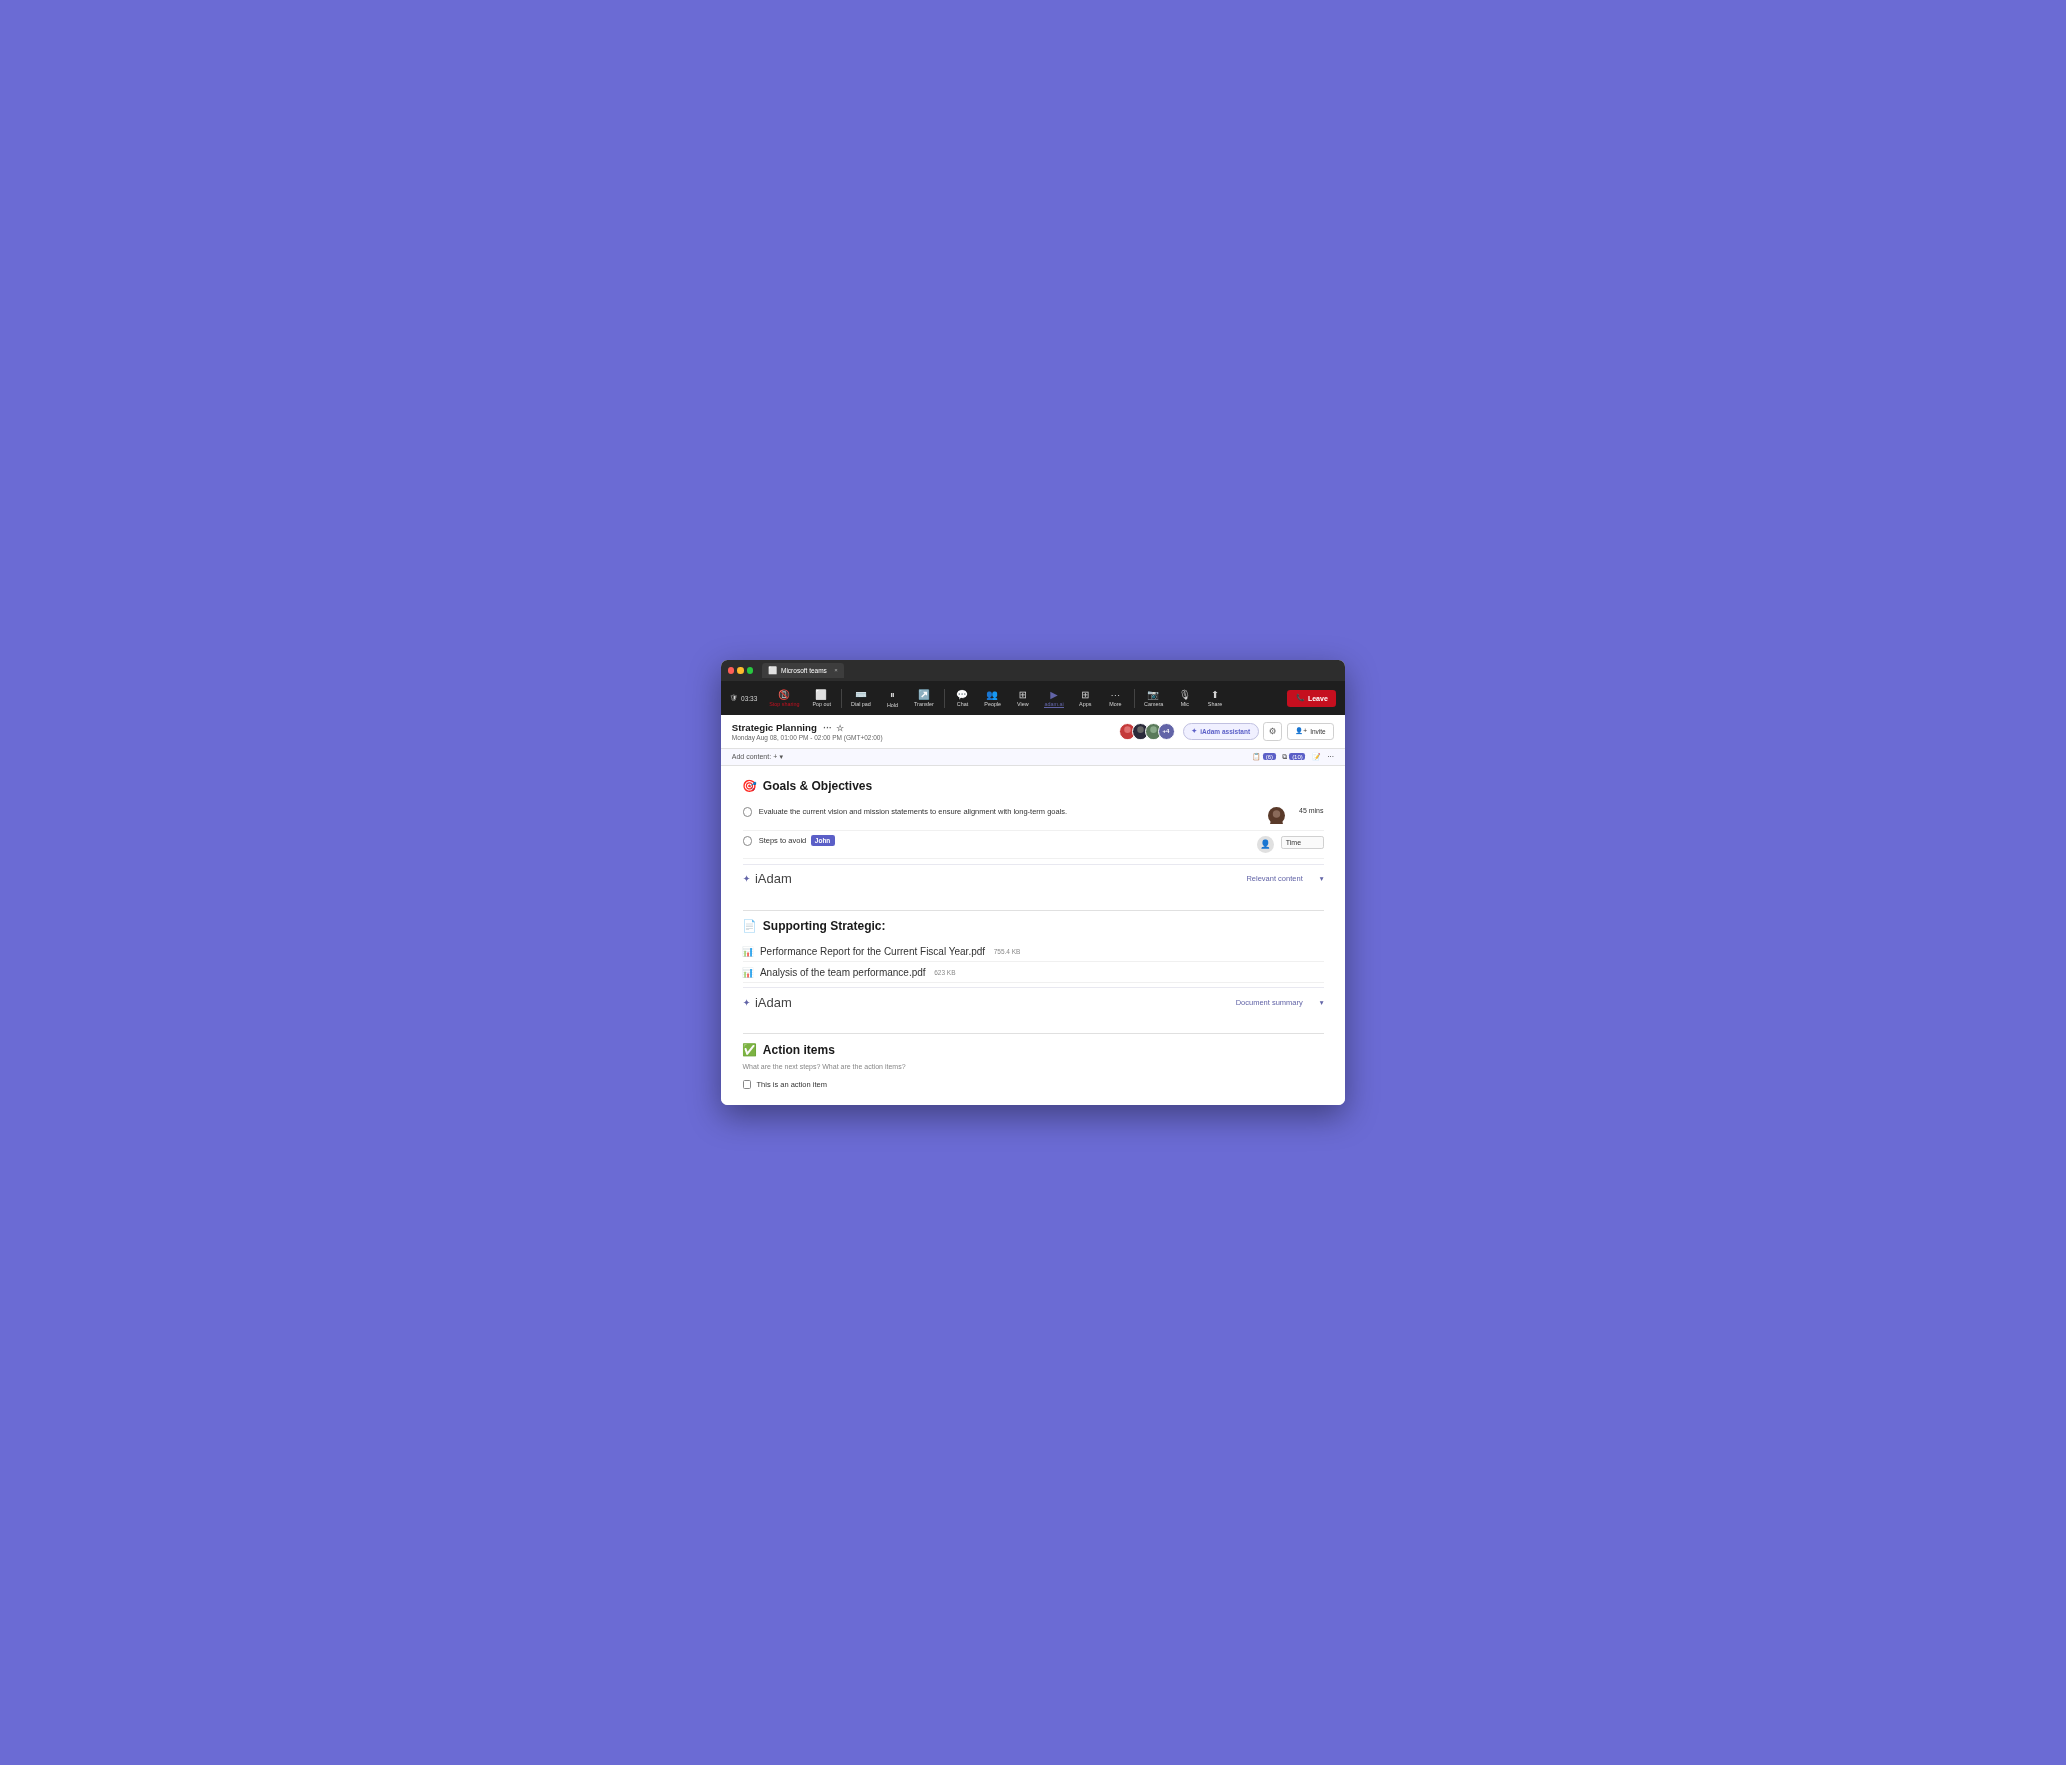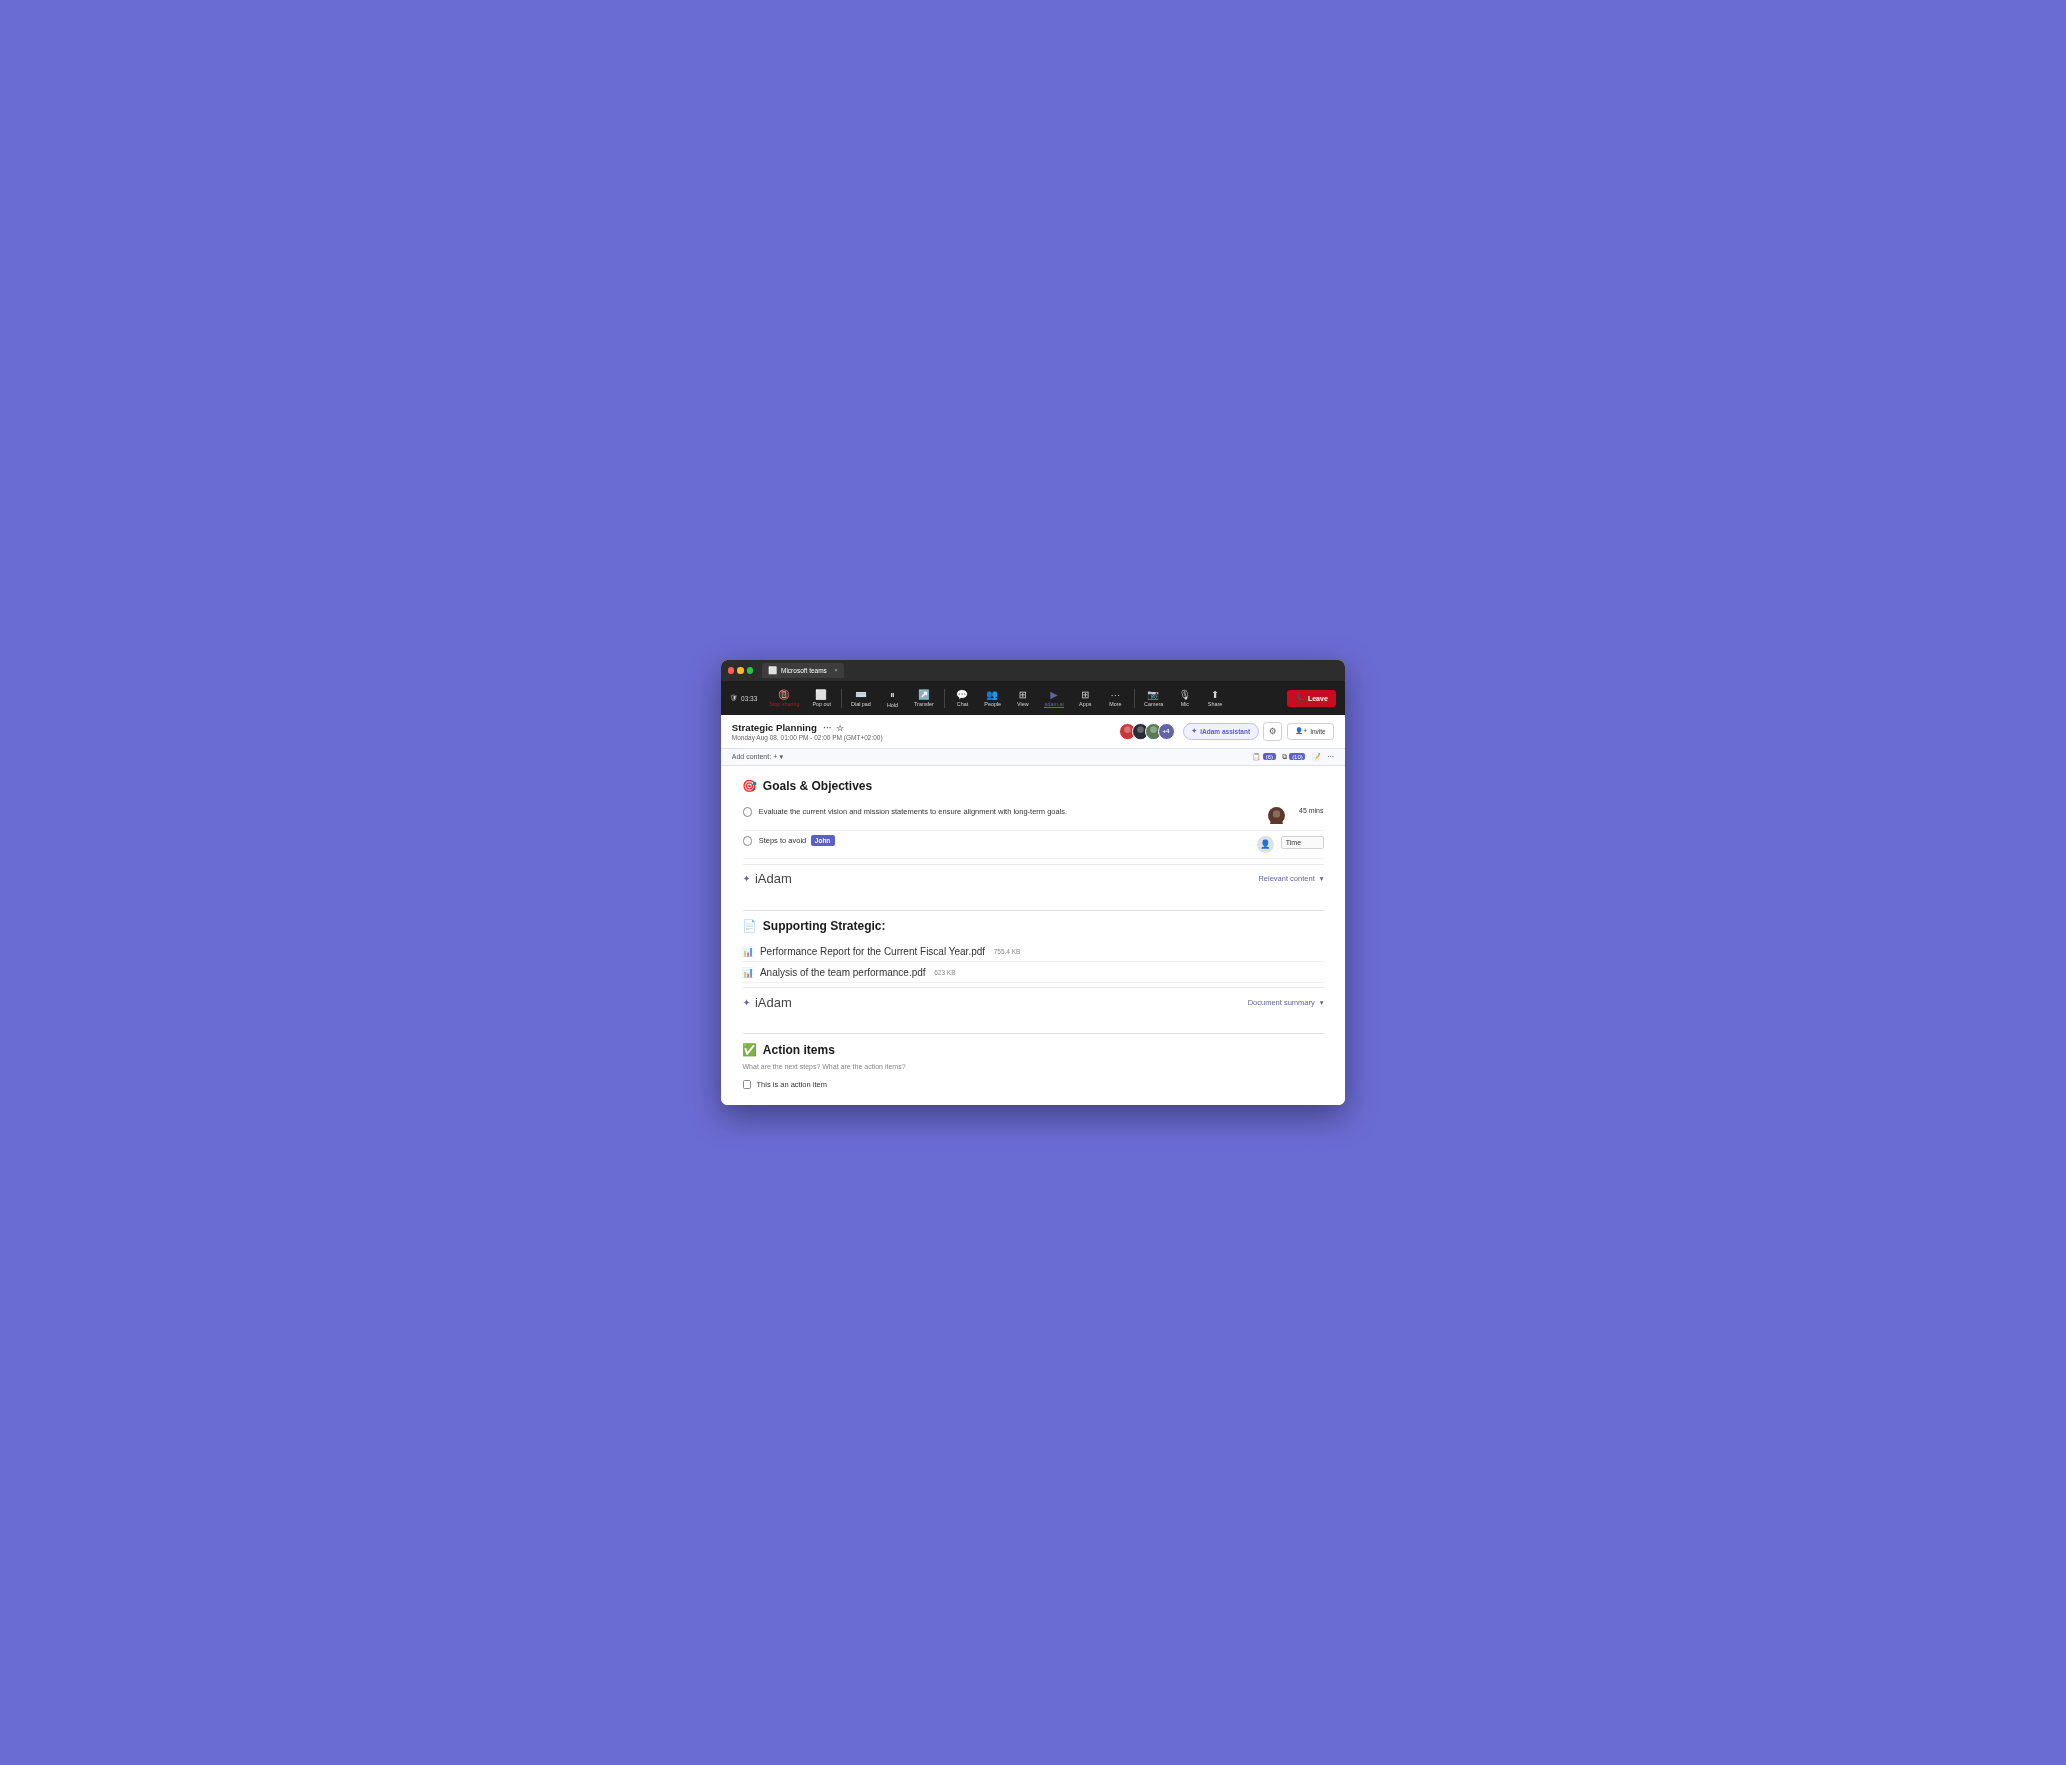--- a/index.html
+++ b/index.html
@@ -248,21 +248,21 @@
       align-items: center;
       padding: 6.5px 0;
       gap: 4.3px;
       border-top: 0.5px solid #e8e8f0;
       margin-top: 4.3px;
     }
     .iadam-icon { color: #6264a7; font-size: 9.7px; }
     .iadam-label { font-size: 13px; color: #444; }
     .iadam-action {
       margin-left: auto;
-      display: flex; align-items: center; gap: 5px;
+      display: flex; align-items: center; gap: 17px;
       color: #6264a7; font-size: 7.5px; cursor: pointer;
     }
 
     
     .separator { border: none; border-top: 0.5px solid #e0e0e0; margin: 8.6px 0; }
 
     
     .doc-item {
       display: flex;
       align-items: center;

